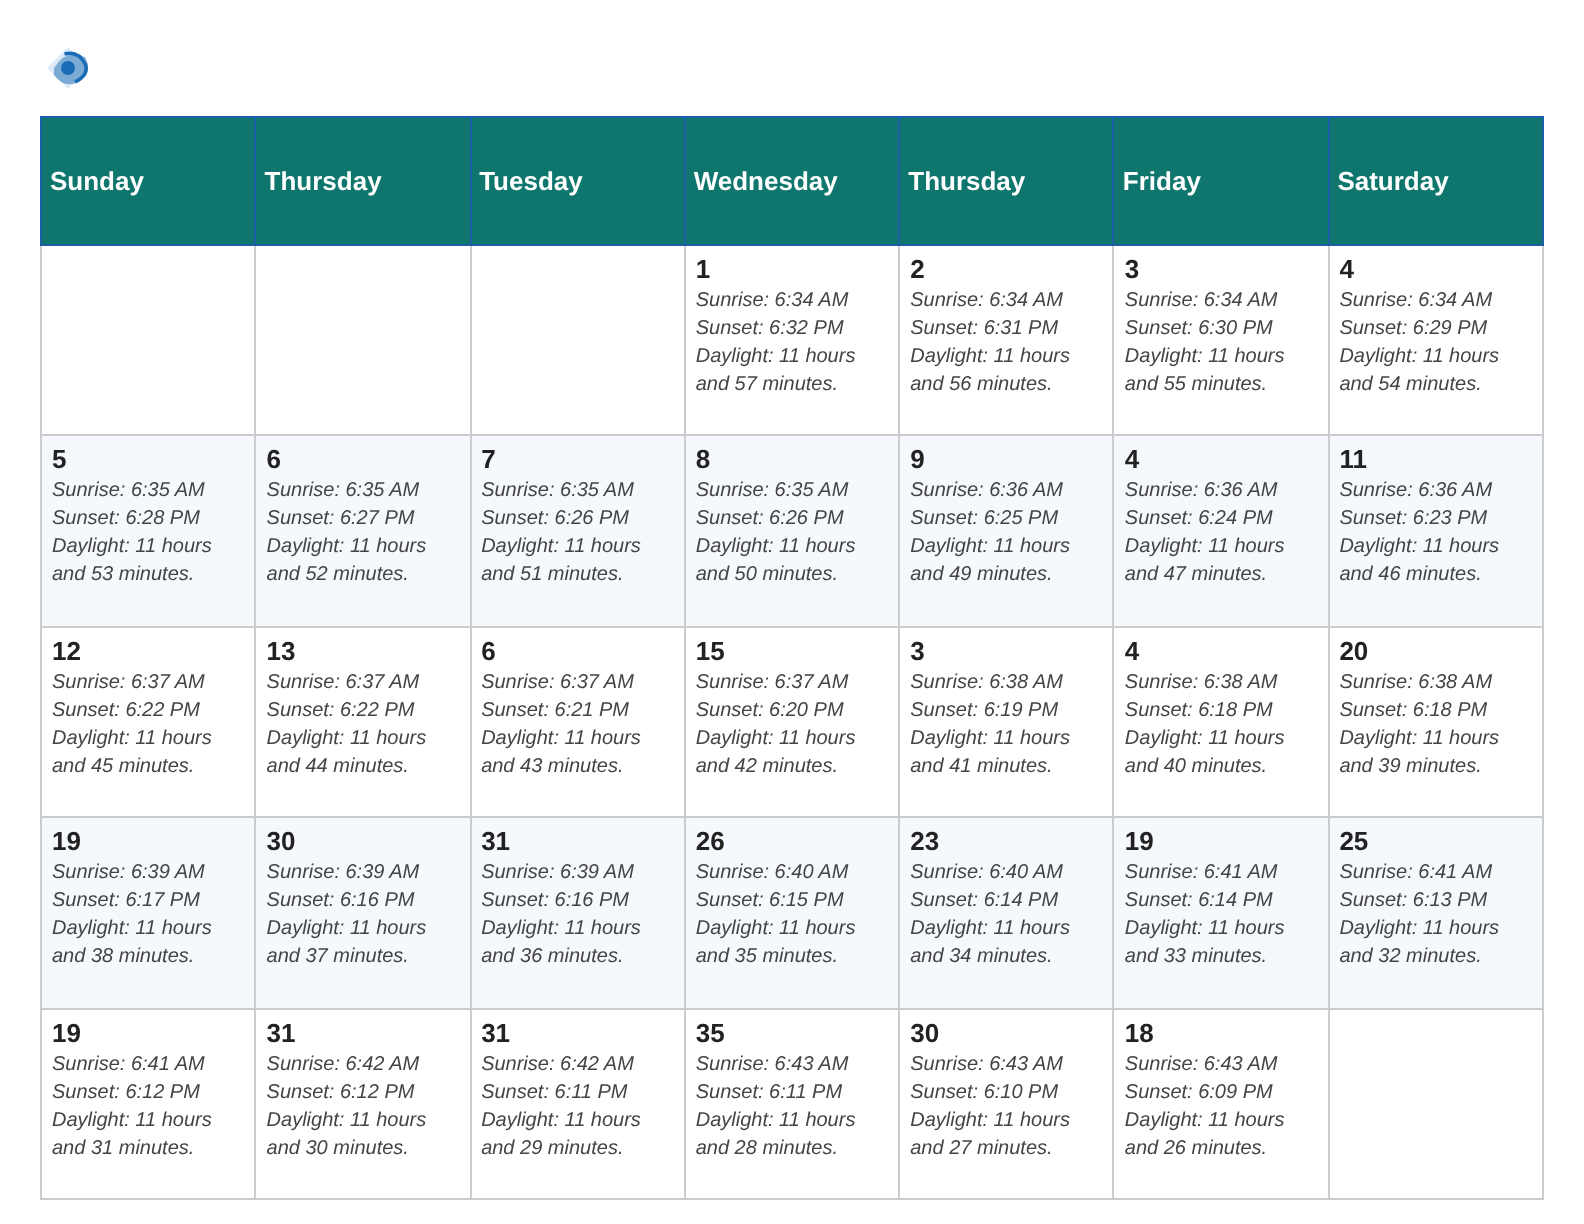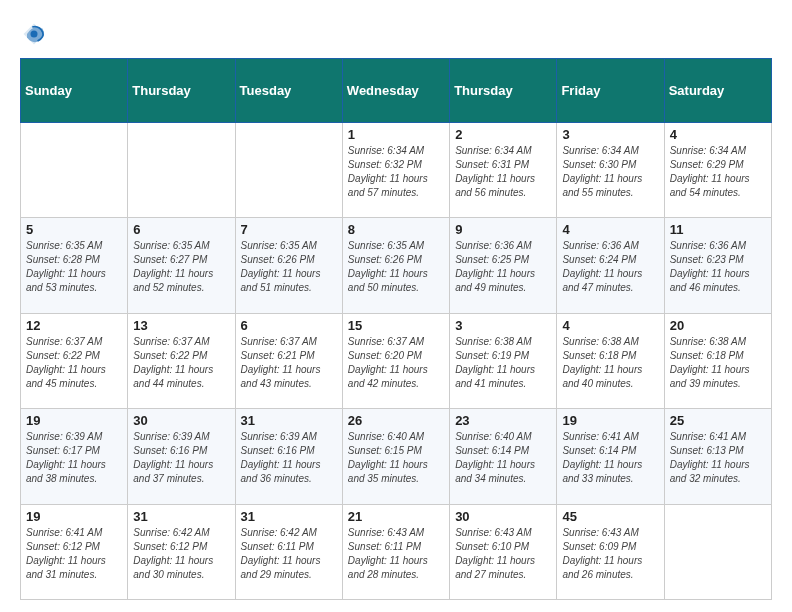--- a/index.html
+++ b/index.html
@@ -350,35 +350,35 @@
 and 30 minutes.</div>
           </td>
           <td>
             <span class="day-num">31</span>
             <div class="day-info" style="white-space: pre-line;">Sunrise: 6:42 AM
 Sunset: 6:11 PM
 Daylight: 11 hours
 and 29 minutes.</div>
           </td>
           <td>
-            <span class="day-num">21</span>
+            <span class="day-num">35</span>
             <div class="day-info" style="white-space: pre-line;">Sunrise: 6:43 AM
 Sunset: 6:11 PM
 Daylight: 11 hours
 and 28 minutes.</div>
           </td>
           <td>
             <span class="day-num">30</span>
             <div class="day-info" style="white-space: pre-line;">Sunrise: 6:43 AM
 Sunset: 6:10 PM
 Daylight: 11 hours
 and 27 minutes.</div>
           </td>
           <td>
-            <span class="day-num">45</span>
+            <span class="day-num">18</span>
             <div class="day-info" style="white-space: pre-line;">Sunrise: 6:43 AM
 Sunset: 6:09 PM
 Daylight: 11 hours
 and 26 minutes.</div>
           </td>
           <td class="empty"></td>
         </tr>
       </tbody>
   </table>
 </div>

